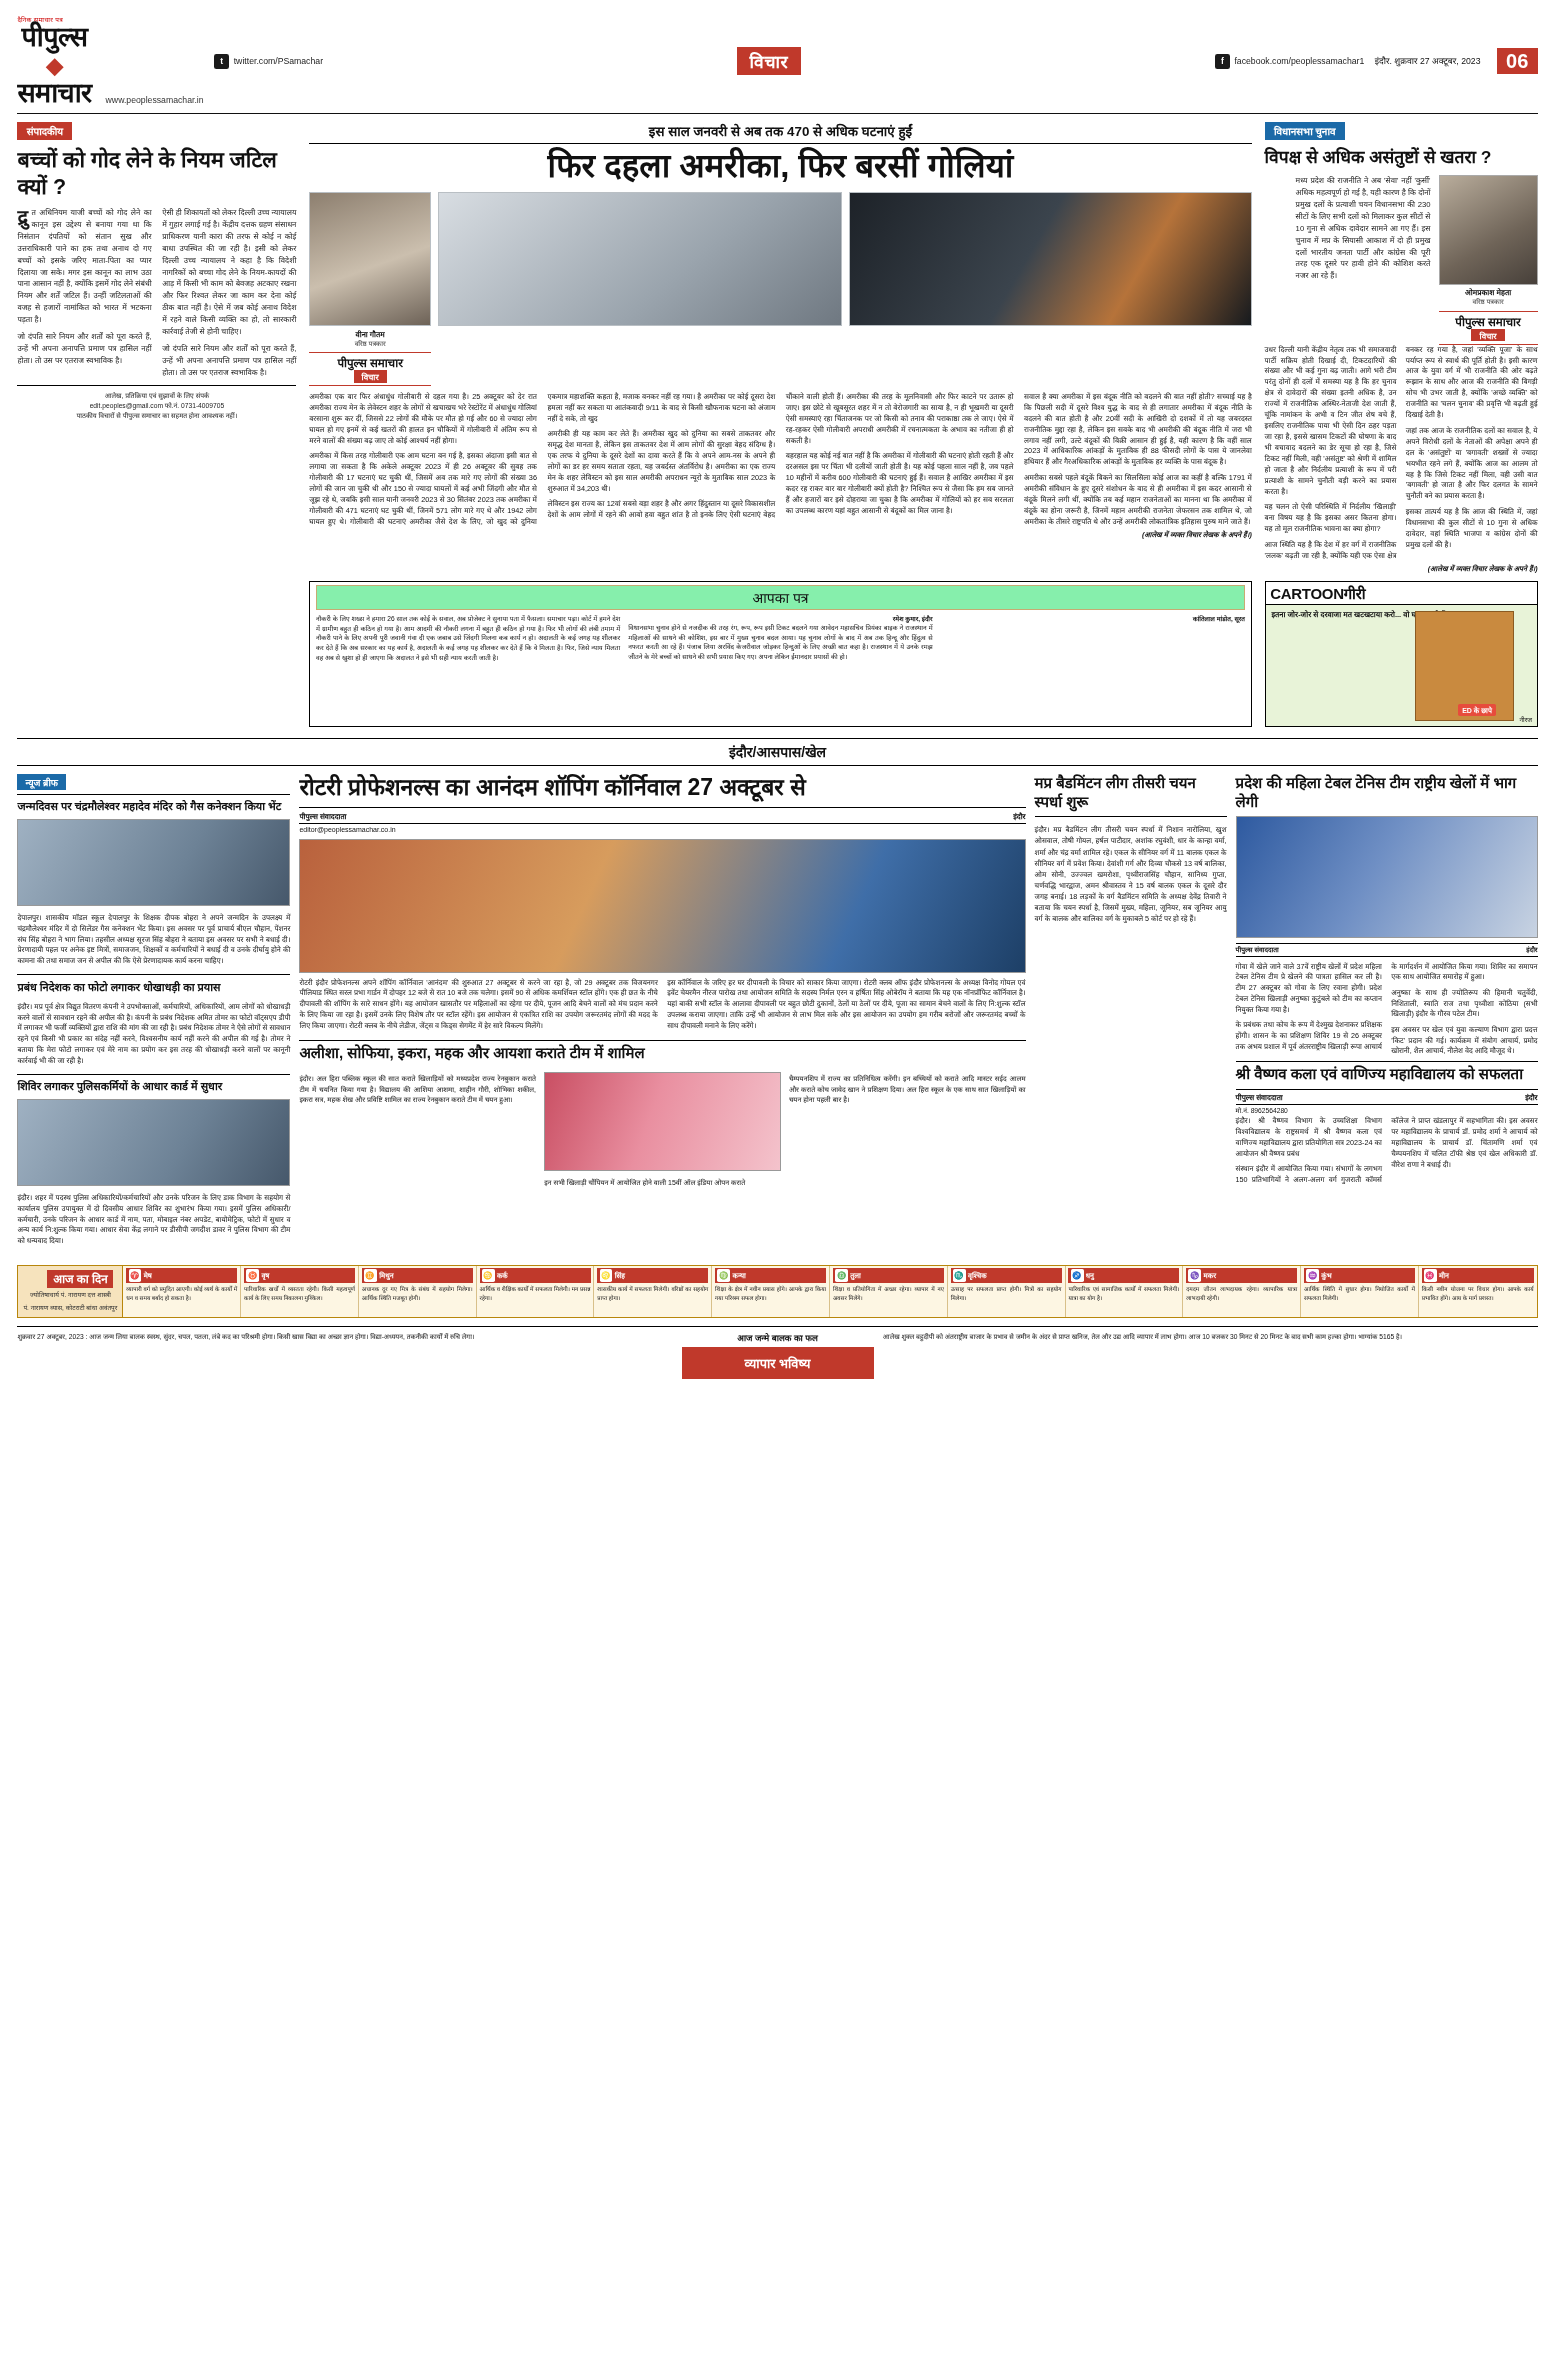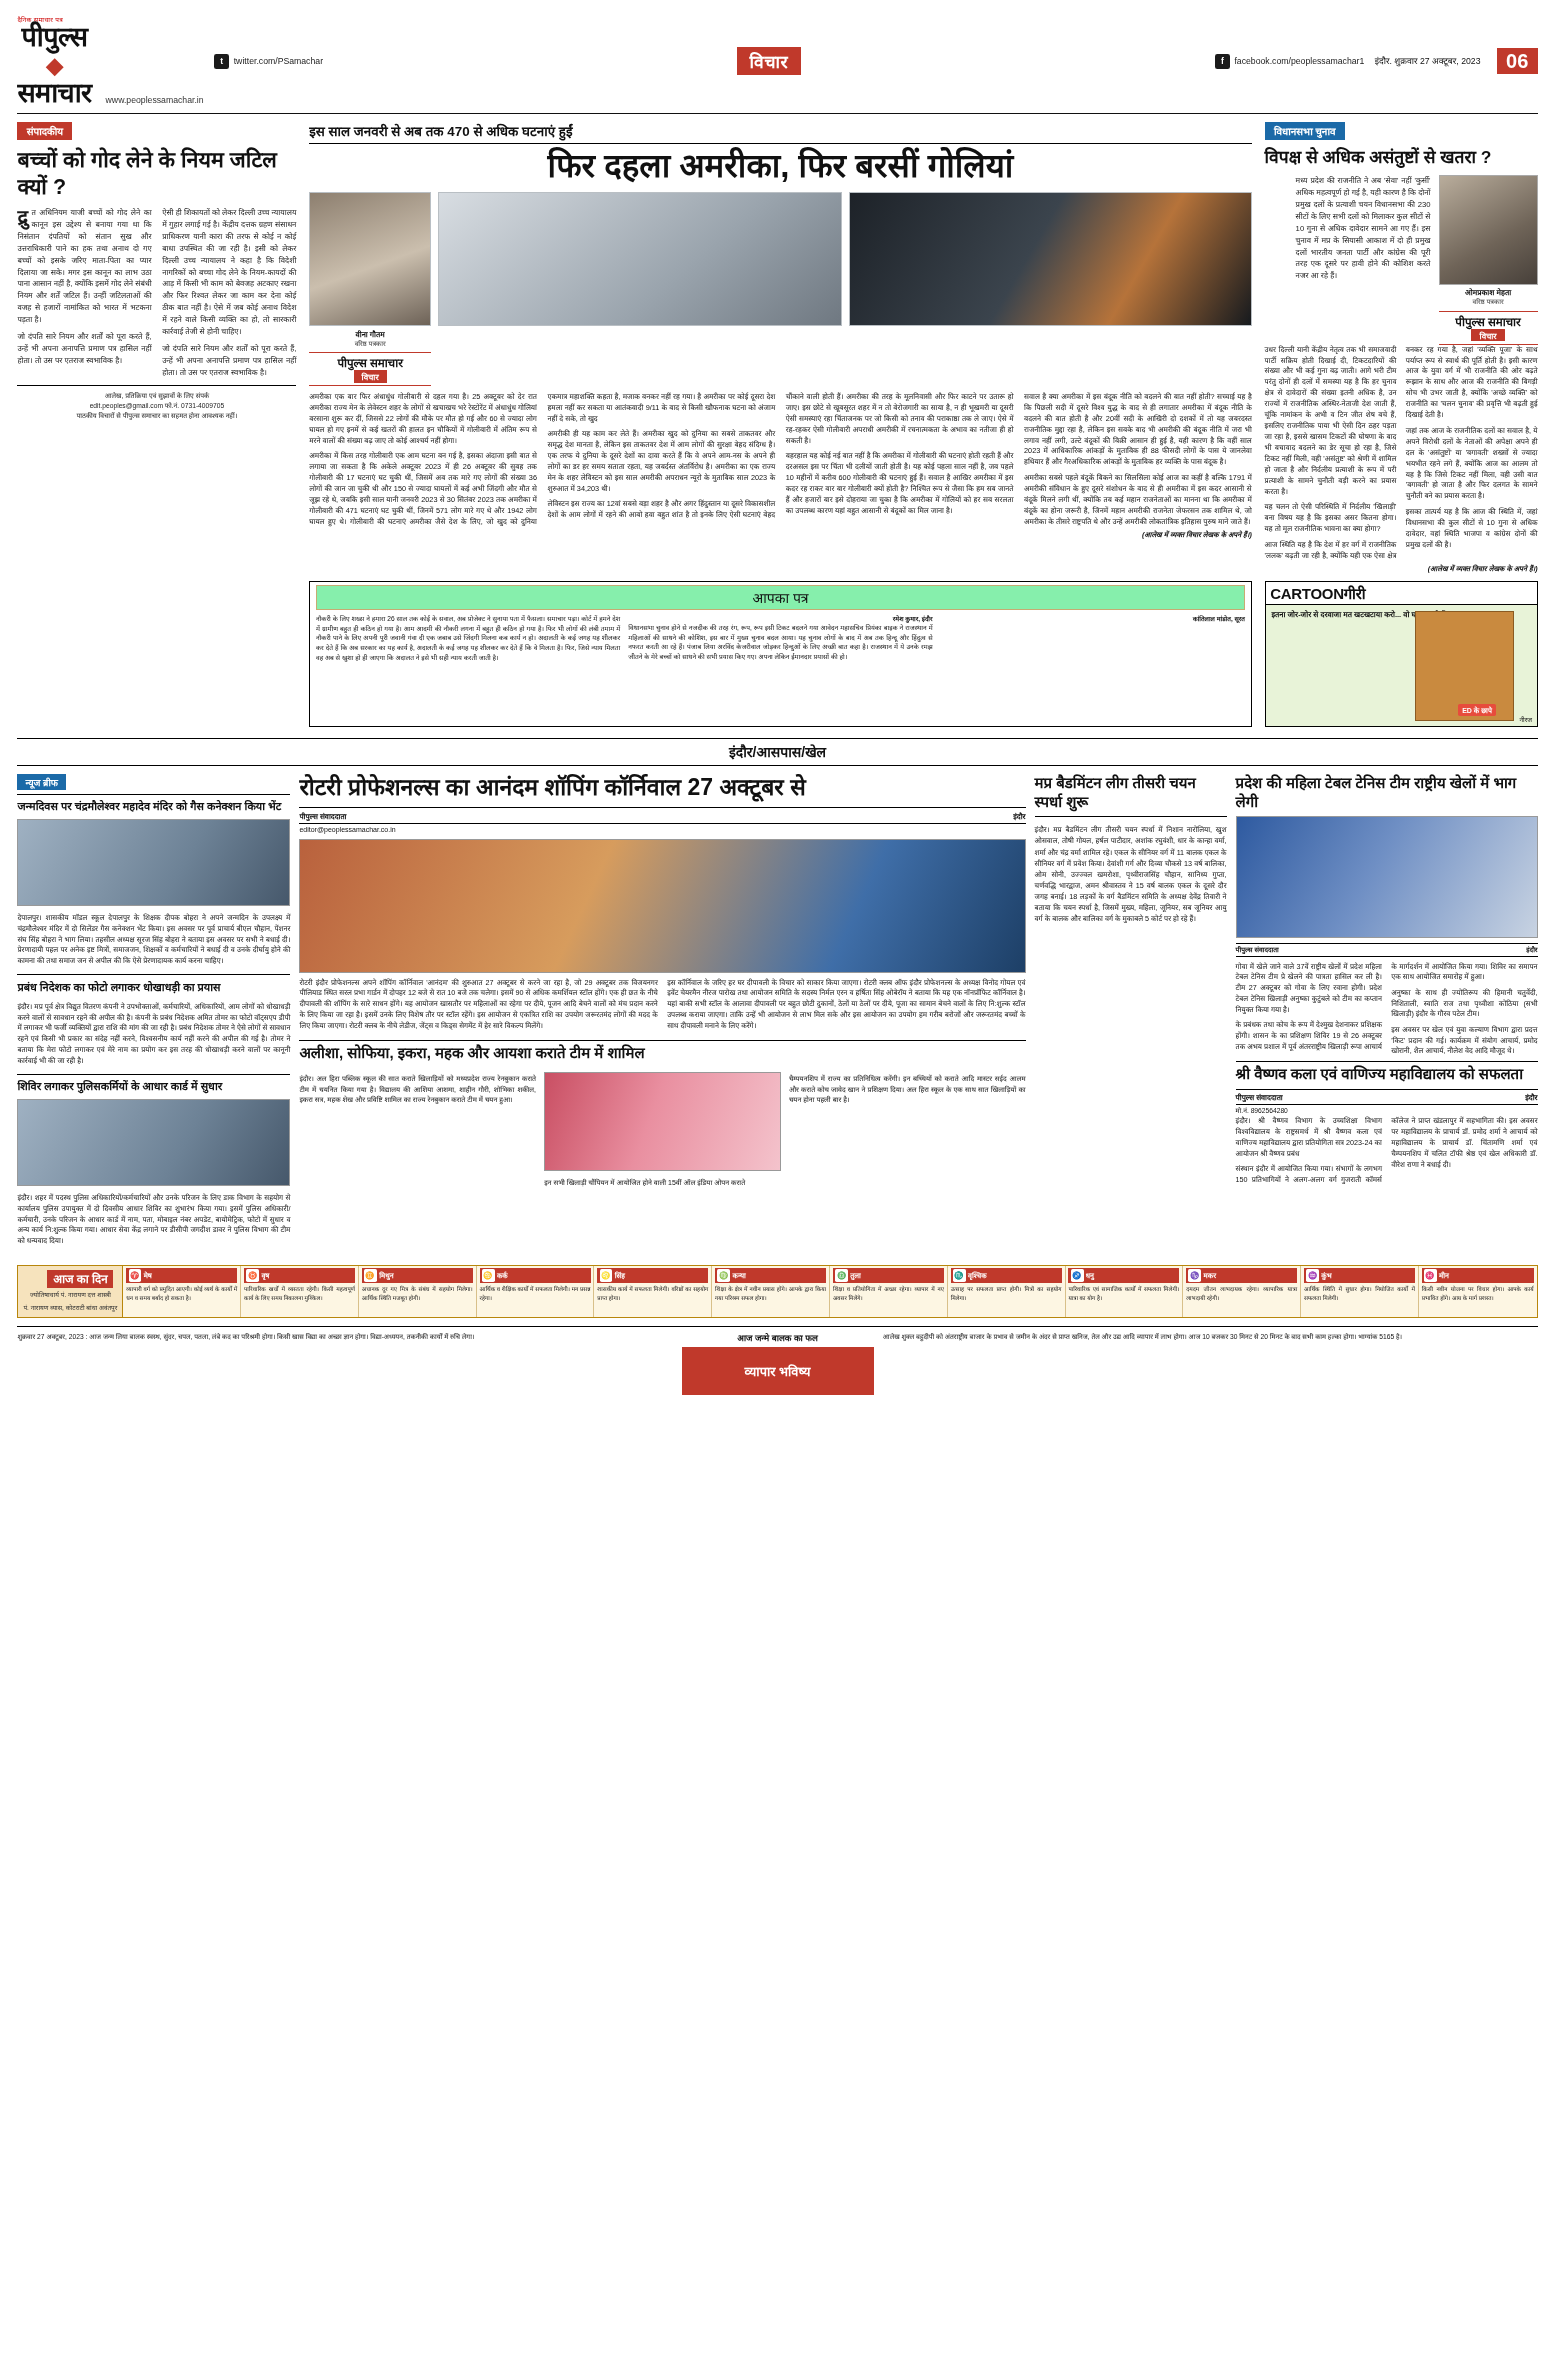--- a/index.html
+++ b/index.html
@@ -76,21 +76,21 @@
     font-size: 21.5px; font-weight: bold; line-height: 1.22; margin: 2.3px 0 7px 0; color:#111;
   }
   .editorial-cols { column-count: 2; column-gap: 10.5px; }
   .edit-foot {
     border-top:0.6px solid #000;margin-top:5.8px;padding-top:4.6px;
     font-size:6.7px;line-height:1.5;text-align:center;color:#222;
   }
 
   
   .kicker {
-    font-size:13.4px;font-weight:bold;color:#111;margin-bottom:3.5px;
+    text-align:center;font-size:13.4px;font-weight:bold;color:#111;margin-bottom:3.5px;
   }
   .lead-head {
     text-align:center;font-size:33px;font-weight:bold;line-height:1.1;margin:1.2px 0 8.1px 0;color:#111;
   }
   .lead-media { display:grid; grid-template-columns: 122px 1fr 1fr; gap:7px; margin-bottom:5.8px;}
   .photo {
     background:#cfd4d8; position:relative; overflow:hidden;
     border:0.6px solid #b9bfc4;
   }
   .photo.portrait { height:134px; background: linear-gradient(160deg,#8d7f6f,#cbbfae 55%,#6d6257);}
@@ -164,21 +164,21 @@
   .horo-head .t2{font-size:6.4px;line-height:1.4;margin-top:3.5px;color:#333;}
   .sign-cell{ border-right:0.6px solid #d8c08a;padding:2.3px 2.9px; }
   .sign-cell:last-child{border-right:none;}
   .sign-top{ display:flex;align-items:center;gap:2.3px;background:#c0392b;color:#fff;font-size:7px;font-weight:bold;padding:1.2px 2.3px;}
   .sign-glyph{width:12.8px;height:12.8px;background:#fff;border-radius:1.7px;color:#c0392b;display:flex;align-items:center;justify-content:center;font-size:7.5px;}
   .sign-text{ font-size:5.8px;line-height:1.4;margin-top:2.3px;text-align:justify;}
 
   
   .footer{ margin-top:8.1px;border-top:1.2px solid #000;display:grid;grid-template-columns: 1fr 192px 1fr;gap:9.3px;padding-top:4.6px;}
   .footer p{font-size:6.7px;line-height:1.5;text-align:justify;margin:0;}
-  .vyapar{ background:#c0392b;color:#fff;font-size:12.8px;font-weight:bold;text-align:center;padding:15px 0;}
+  .vyapar{ background:#c0392b;color:#fff;font-size:12.8px;font-weight:bold;text-align:center;padding:7px 0;}
 </style>
 </head>
 <body>
 
 <div class="page">
 
   <div class="masthead">
     <div class="logo-block">
       <span class="logo-top">दैनिक समाचार पत्र</span>
       <span class="logo-main">

